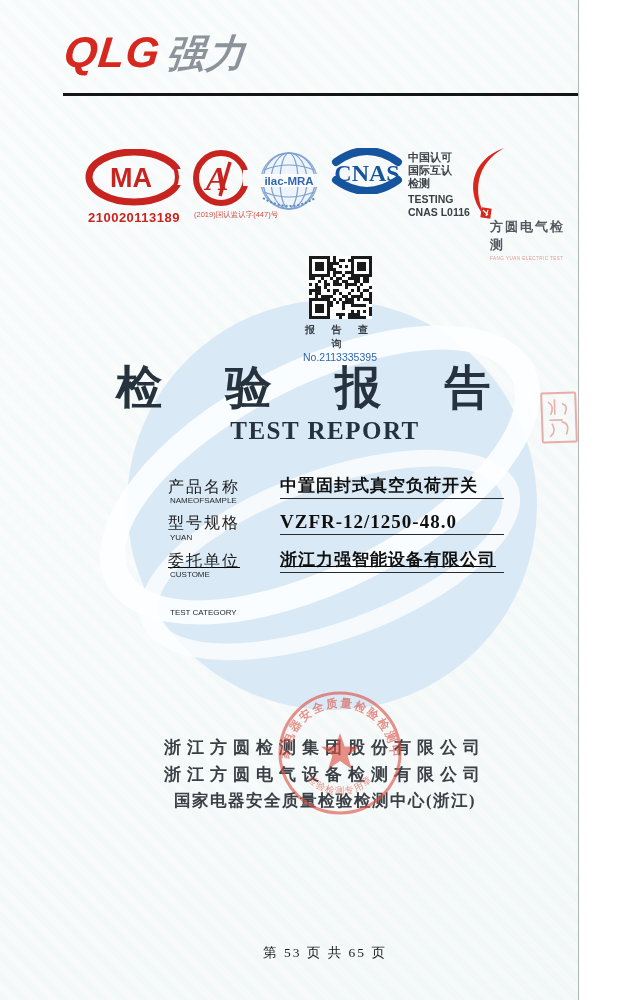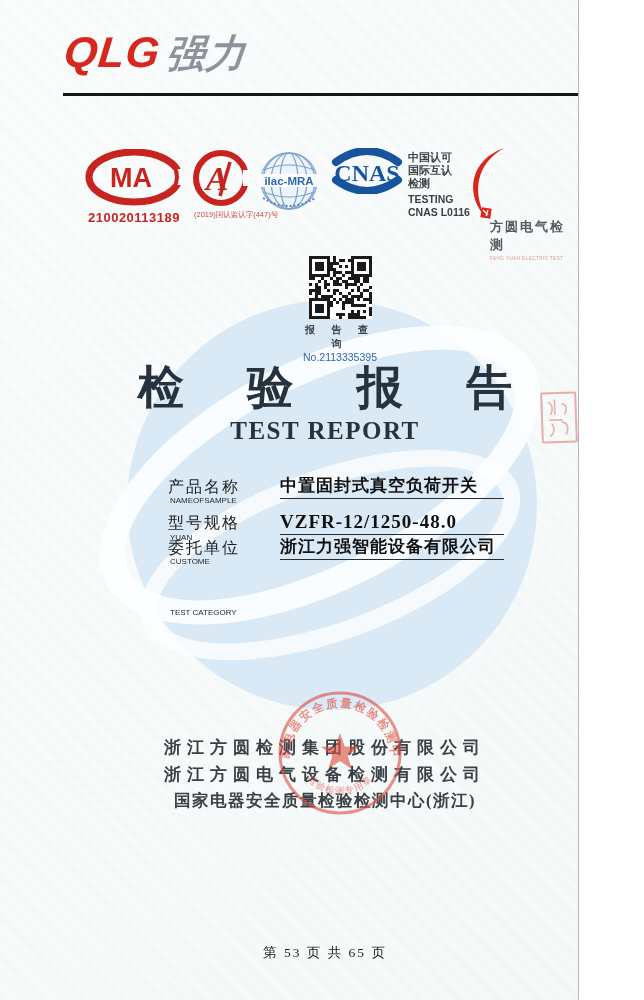--- a/index.html
+++ b/index.html
@@ -38,21 +38,21 @@
   .cnas-txt { font-family:"Liberation Sans",sans-serif; font-weight:bold; font-size:11px; color:#3a3f45; line-height:13px; }
   .cnas-en { font-family:"Liberation Sans",sans-serif; font-weight:bold; font-size:10.5px; color:#3a3f45; line-height:13px; margin-top:3px; }
   .fy-label { font-family:"Liberation Sans",sans-serif; font-weight:bold; font-size:13px; color:#55595f; letter-spacing:2px; }
   .fy-sub { font-family:"Liberation Sans",sans-serif; font-size:4.5px; color:#dd9a92; letter-spacing:.5px; margin-top:2px; }
 
   
   .qr-caption { font-size:10px; color:#3b4046; letter-spacing:7px; font-weight:bold; }
   .qr-number { font-family:"Liberation Sans",sans-serif; font-size:10.5px; color:#2f66ad; }
 
   
-  .title-cn { left:90px; top:357px; width:470px; text-align:center;
+  .title-cn { left:90px; top:357px; width:470px; text-align:left;
     font-size:46px; font-weight:bold; color:#26323e; letter-spacing:26px; text-indent:26px; }
   .title-en { left:90px; top:417px; width:470px; text-align:center;
     font-size:25px; font-weight:bold; color:#26323e; letter-spacing:1.5px; }
 
   
   .field { left:168px; width:336px; height:34px; }
   .frow { display:flex; align-items:flex-end;gap:40px; }
   .f-label { font-size:16px; color:#1d1d1d; letter-spacing:2px; white-space:nowrap; padding-bottom:1px; }
   .f-line { flex:1; border-bottom:1.5px solid #2b2b2b; padding-bottom:1px;
     font-size:17px; font-weight:bold; color:#101010; letter-spacing:1px; white-space:nowrap; }
@@ -311,21 +311,21 @@
       </div>
       <span class="f-sub">NAMEOFSAMPLE</span>
     </div>
     <div class="abs field" style="top:511px;">
       <div class="frow">
         <span class="f-label">型号规格</span>
         <span class="f-line" style="font-size:19px;">VZFR-12/1250-48.0</span>
       </div>
       <span class="f-sub">YUAN</span>
     </div>
-    <div class="abs field" style="top:535px;">
+    <div class="abs field" style="top:548px;text-decoration:underline;">
       <div class="frow">
         <span class="f-label">委托单位</span>
         <span class="f-line">浙江力强智能设备有限公司</span>
       </div>
       <span class="f-sub">CUSTOME</span>
     </div>
     <div class="abs field" style="top:586px;">
       <span class="f-sub">TEST CATEGORY</span>
     </div>
 

